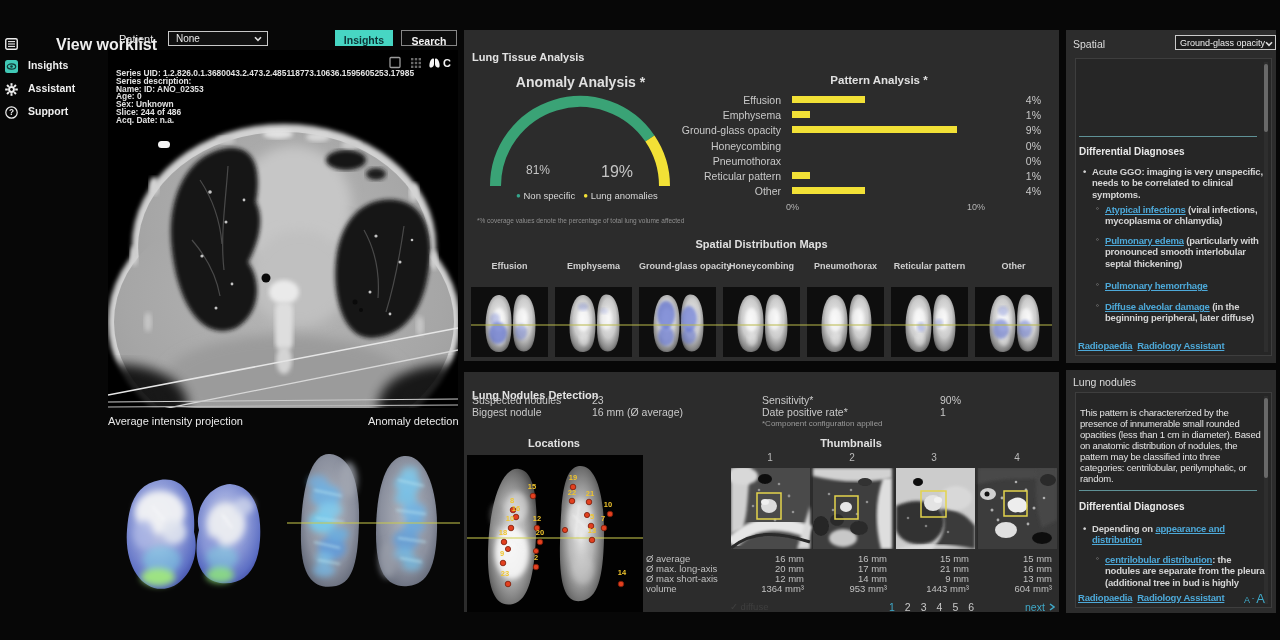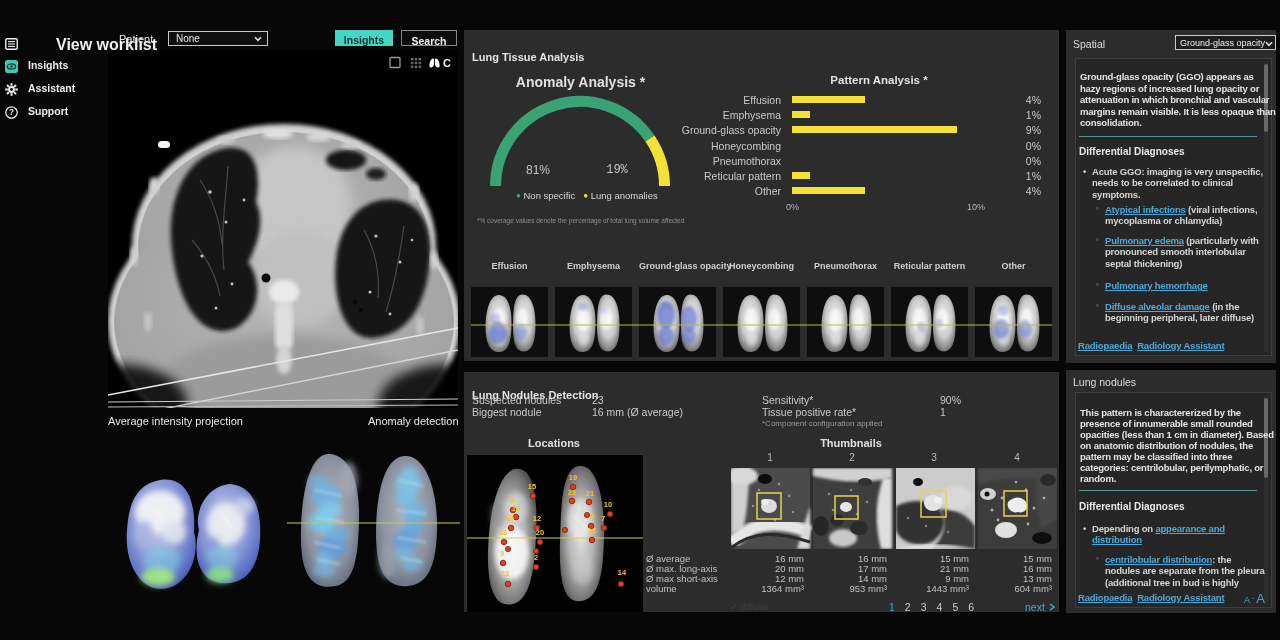--- a/index.html
+++ b/index.html
@@ -166,20 +166,29 @@
 
     <ellipse cx="10" cy="356" rx="70" ry="42" fill="#000" opacity="0.85" filter="url(#bl6)"></ellipse>
     <ellipse cx="340" cy="356" rx="70" ry="42" fill="#000" opacity="0.85" filter="url(#bl6)"></ellipse>
 
     <path d="M0 345 L350 278" stroke="#e6e6e6" stroke-width="1.6" fill="none"></path>
     <path d="M0 370 L350 300" stroke="#d8d8d8" stroke-width="1.3" fill="none"></path>
     <path d="M0 352 L350 349" stroke="#cccccc" stroke-width="1.1" fill="none"></path>
     <path d="M0 357 L350 355" stroke="#b9b9b9" stroke-width="1.1" fill="none"></path>
   </svg>
   
+  <div class="abs" style="left:8px;top:20px;font-size:8.4px;line-height:7.8px;font-weight:700;color:#e2e2e2;text-shadow:0 0 2px #000;">
+    Series UID: 1.2.826.0.1.3680043.2.473.2.485118773.10636.1595605253.17985<br>
+    Series description:<br>
+    Name: ID: ANO_02353<br>
+    Age: 0<br>
+    Sex: Unknown<br>
+    Slice: 244 of 486<br>
+    Acq. Date: n.a.
+  </div>
   
   <svg class="abs" style="left:281px;top:6px;" width="66" height="13" viewBox="0 0 66 13">
     <rect x="1" y="1.5" width="10" height="10" rx="1" fill="none" stroke="#9a9a9a" stroke-width="1.3"></rect>
     <g fill="#6a6a6a">
       <rect x="22" y="2" width="2.4" height="2.4"></rect>
         <rect x="25.8" y="2" width="2.4" height="2.4"></rect>
         <rect x="29.6" y="2" width="2.4" height="2.4"></rect>
       <rect x="22" y="5.8" width="2.4" height="2.4"></rect>
         <rect x="25.8" y="5.8" width="2.4" height="2.4"></rect>
         <rect x="29.6" y="5.8" width="2.4" height="2.4"></rect>
@@ -275,21 +284,21 @@
 
 <div class="panel" style="left:464px;top:30px;width:595px;height:331px;">
   <div class="ptitle" style="left:8px;top:9px;">Lung Tissue Analysis</div>
   <div class="txt ctr bld" style="left:34px;top:44px;width:165px;font-size:14px;color:#e0e0e0;">Anomaly Analysis *</div>
 
   <svg class="abs" style="left:16px;top:60px;" width="200" height="100" viewBox="0 0 200 100">
     <path d="M15.5 96 A 84.5 84.5 0 0 1 169.9 48.5" fill="none" stroke="#3aa376" stroke-width="11"></path>
     <path d="M169.9 48.5 A 84.5 84.5 0 0 1 184.5 96" fill="none" stroke="#f2e136" stroke-width="11"></path>
   </svg>
   <div class="txt ctr" style="left:44px;top:133px;width:60px;font-size:12px;color:#c4c4c4;">81%</div>
-  <div class="txt ctr" style="left:123px;top:133px;width:60px;font-size:12px;color:#c4c4c4;font-family:Liberation Mono, monospace;">19%</div>
+  <div class="txt ctr" style="left:123px;top:133px;width:60px;font-size:16px;color:#c4c4c4;">19%</div>
   <div class="abs" style="left:52px;top:160px;font-size:9.5px;color:#d6d6d6;white-space:nowrap;">
     <span style="color:#35a58c;font-size:8px;vertical-align:1px;">●</span> Non specific&nbsp;&nbsp; <span style="color:#f2e136;font-size:8px;vertical-align:1px;">●</span> Lung anomalies
   </div>
   <div class="abs" style="left:13px;top:187px;font-size:6.5px;color:#8f8f8f;white-space:nowrap;">*% coverage values denote the percentage of total lung volume affected</div>
 
   <div class="txt ctr bld" style="left:320px;top:44px;width:190px;font-size:11.5px;color:#e0e0e0;">Pattern Analysis *</div>
   <div class="abs" style="left:0;top:0;width:595px;height:220px;font-size:10.5px;color:#c9c9c9;">
     <div class="abs" style="right:278px;top:64px;">Effusion</div>
     <div class="abs" style="right:278px;top:79px;">Emphysema</div>
     <div class="abs" style="right:278px;top:94px;">Ground-glass opacity</div>
@@ -306,20 +315,21 @@
     <div class="abs" style="left:557px;top:79px;width:20px;text-align:right;">1%</div>
     <div class="abs" style="left:557px;top:94px;width:20px;text-align:right;">9%</div>
     <div class="abs" style="left:557px;top:110px;width:20px;text-align:right;">0%</div>
     <div class="abs" style="left:557px;top:125px;width:20px;text-align:right;">0%</div>
     <div class="abs" style="left:557px;top:140px;width:20px;text-align:right;">1%</div>
     <div class="abs" style="left:557px;top:155px;width:20px;text-align:right;">4%</div>
     <div class="abs" style="left:322px;top:172px;font-size:9px;color:#b5b5b5;">0%</div>
     <div class="abs" style="left:503px;top:172px;font-size:9px;color:#b5b5b5;">10%</div>
   </div>
 
+  <div class="txt ctr bld" style="left:0;top:208px;width:595px;font-size:11px;color:#e0e0e0;">Spatial Distribution Maps</div>
   <div class="abs" style="left:0;top:231px;width:595px;font-size:9px;font-weight:700;color:#cfcfcf;">
     <div class="abs ctr" style="left:7px;width:77px;white-space:nowrap;">Effusion</div>
     <div class="abs ctr" style="left:91px;width:77px;white-space:nowrap;">Emphysema</div>
     <div class="abs ctr" style="left:175px;width:77px;white-space:nowrap;">Ground-glass opacity</div>
     <div class="abs ctr" style="left:259px;width:77px;white-space:nowrap;">Honeycombing</div>
     <div class="abs ctr" style="left:343px;width:77px;white-space:nowrap;">Pneumothorax</div>
     <div class="abs ctr" style="left:427px;width:77px;white-space:nowrap;">Reticular pattern</div>
     <div class="abs ctr" style="left:511px;width:77px;white-space:nowrap;">Other</div>
   </div>
 </div>
@@ -412,21 +422,21 @@
 </div>
 
 <div class="panel" style="left:464px;top:372px;width:595px;height:240px;">
   <div class="ptitle" style="left:8px;top:5px;">Lung Nodules Detection</div>
   <div class="txt" style="left:8px;top:22px;font-size:10.5px;">Suspected nodules</div>
   <div class="txt" style="left:128px;top:22px;font-size:10.5px;">23</div>
   <div class="txt" style="left:8px;top:34px;font-size:10.5px;">Biggest nodule</div>
   <div class="txt" style="left:128px;top:34px;font-size:10.5px;">16 mm (Ø average)</div>
   <div class="txt" style="left:298px;top:22px;font-size:10.5px;">Sensitivity*</div>
   <div class="txt" style="left:476px;top:22px;font-size:10.5px;text-align:center;">90%</div>
-  <div class="txt" style="left:298px;top:34px;font-size:10.5px;">Tissue positive rate*</div>
+  <div class="txt" style="left:298px;top:34px;font-size:10.5px;">Date positive rate*</div>
   <div class="txt" style="left:476px;top:34px;font-size:10.5px;">1</div>
   <div class="txt" style="left:298px;top:47px;font-size:8px;color:#9a9a9a;">*Component configuration applied</div>
   <div class="txt ctr bld" style="left:40px;top:65px;width:100px;font-size:11px;color:#e0e0e0;">Locations</div>
   <div class="txt ctr bld" style="left:337px;top:65px;width:100px;font-size:11px;color:#e0e0e0;">Thumbnails</div>
   <div class="txt ctr" style="left:286px;top:80px;width:40px;font-size:10px;color:#bbb;">1</div>
   <div class="txt ctr" style="left:368px;top:80px;width:40px;font-size:10px;color:#bbb;">2</div>
   <div class="txt ctr" style="left:450px;top:80px;width:40px;font-size:10px;color:#bbb;">3</div>
   <div class="txt ctr" style="left:533px;top:80px;width:40px;font-size:10px;color:#bbb;">4</div>
 
   <div class="abs" style="left:182px;top:182px;font-size:9.5px;line-height:10px;color:#c0c0c0;">
@@ -629,23 +639,20 @@
   <div class="txt" style="left:7px;top:8px;font-size:10.5px;color:#dcdcdc;">Spatial</div>
   <div class="abs" style="left:109px;top:5px;width:101px;height:15px;background:#1d1d1d;border:1px solid #c9c9c9;">
     <div class="txt" style="left:4px;top:2px;font-size:9px;color:#eee;white-space:nowrap;">Ground-glass opacity</div>
     <svg class="abs" style="right:2px;top:5px;" width="8" height="6" viewBox="0 0 8 6">
         <path d="M1 1.2 L4 4.4 L7 1.2" fill="none" stroke="#dcdcdc" stroke-width="1.6"></path>
       </svg>
   </div>
   <div class="abs" style="left:9px;top:28px;width:197px;height:298px;background:#262626;border:1px solid #3e3e3e;"></div>
   <div class="abs" style="left:198px;top:32px;width:4px;height:290px;background:#2e2e2e;"></div>
   <div class="abs" style="left:198px;top:34px;width:4px;height:68px;background:#696969;border-radius:2px;"></div>
-  <div class="abs" style="left:14px;top:41px;width:186px;font-size:9.5px;font-weight:700;line-height:11.5px;letter-spacing:-0.2px;color:#e4e4e4;white-space:nowrap;">
-    Ground-glass opacity (GGO) appears as<br>hazy regions of increased lung opacity or<br>attenuation in which bronchial and vascular<br>margins remain visible. It is less opaque than<br>consolidation.
-  </div>
   <div class="abs" style="left:13px;top:106px;width:178px;height:1px;background:#5f9297;"></div>
   <div class="abs bld" style="left:13px;top:116px;font-size:10px;color:#e8e8e8;">Differential Diagnoses</div>
   <div class="abs" style="left:17px;top:136px;font-size:9.5px;font-weight:600;line-height:11.3px;letter-spacing:-0.2px;color:#d4d4d4;white-space:nowrap;">
     <span style="position:absolute;left:0;top:0;">•</span>
     <span style="display:inline-block;padding-left:9px;">Acute GGO: imaging is very unspecific,<br>needs to be correlated to clinical<br>symptoms.</span>
   </div>
   <div class="abs" style="left:30px;top:174px;font-size:9.5px;font-weight:600;line-height:11.3px;letter-spacing:-0.2px;color:#d4d4d4;white-space:nowrap;">
     <span style="position:absolute;left:0;top:-1px;font-size:8px;color:#bbb;">◦</span>
     <span style="display:inline-block;padding-left:9px;"><span class="lnk">Atypical infections</span> (viral infections,<br>mycoplasma or chlamydia)</span>
   </div>
@@ -664,21 +671,21 @@
   <div class="abs" style="left:12px;top:310px;font-size:9.5px;font-weight:600;letter-spacing:-0.2px;">
     <span class="lnk">Radiopaedia</span>&nbsp;&nbsp;<span class="lnk">Radiology Assistant</span>
   </div>
 </div>
 
 <div class="panel" style="left:1066px;top:370px;width:210px;height:243px;">
   <div class="txt" style="left:7px;top:6px;font-size:10.5px;color:#dcdcdc;">Lung nodules</div>
   <div class="abs" style="left:9px;top:22px;width:197px;height:216px;background:#262626;border:1px solid #3e3e3e;"></div>
   <div class="abs" style="left:198px;top:26px;width:4px;height:208px;background:#2e2e2e;"></div>
   <div class="abs" style="left:198px;top:28px;width:4px;height:80px;background:#696969;border-radius:2px;"></div>
-  <div class="abs" style="left:14px;top:37px;width:188px;font-size:9.5px;font-weight:700;line-height:11px;letter-spacing:-0.2px;color:#e4e4e4;white-space:nowrap;">
+  <div class="abs" style="left:14px;top:37px;width:188px;font-size:9.5px;font-weight:400;line-height:11px;letter-spacing:-0.2px;color:#e4e4e4;white-space:nowrap;">
     This pattern is charactererized by the<br>presence of innumerable small rounded<br>opacities (less than 1 cm in diameter). Based<br>on anatomic distribution of nodules, the<br>pattern may be classified into three<br>categories: centrilobular, perilymphatic, or<br>random.
   </div>
   <div class="abs" style="left:13px;top:120px;width:178px;height:1px;background:#5f9297;"></div>
   <div class="abs bld" style="left:13px;top:131px;font-size:10px;color:#e8e8e8;">Differential Diagnoses</div>
   <div class="abs" style="left:17px;top:153px;font-size:9.5px;font-weight:600;line-height:11.3px;letter-spacing:-0.2px;color:#d4d4d4;white-space:nowrap;">
     <span style="position:absolute;left:0;top:0;">•</span>
     <span style="display:inline-block;padding-left:9px;">Depending on <span class="lnk">appearance and</span><br><span class="lnk">distribution</span></span>
   </div>
   <div class="abs" style="left:30px;top:184px;font-size:9.5px;font-weight:600;line-height:11.3px;letter-spacing:-0.2px;color:#d4d4d4;white-space:nowrap;">
     <span style="position:absolute;left:0;top:-1px;font-size:8px;color:#bbb;">◦</span>

